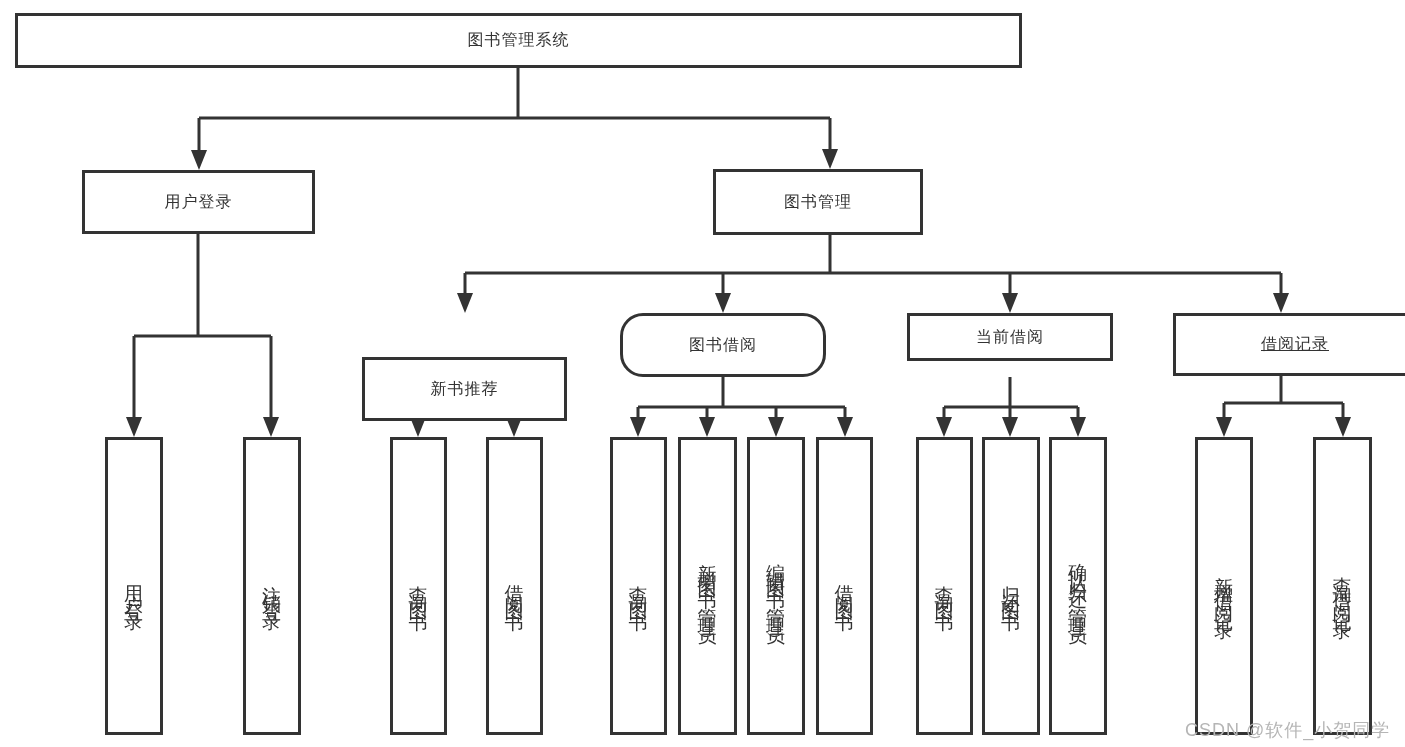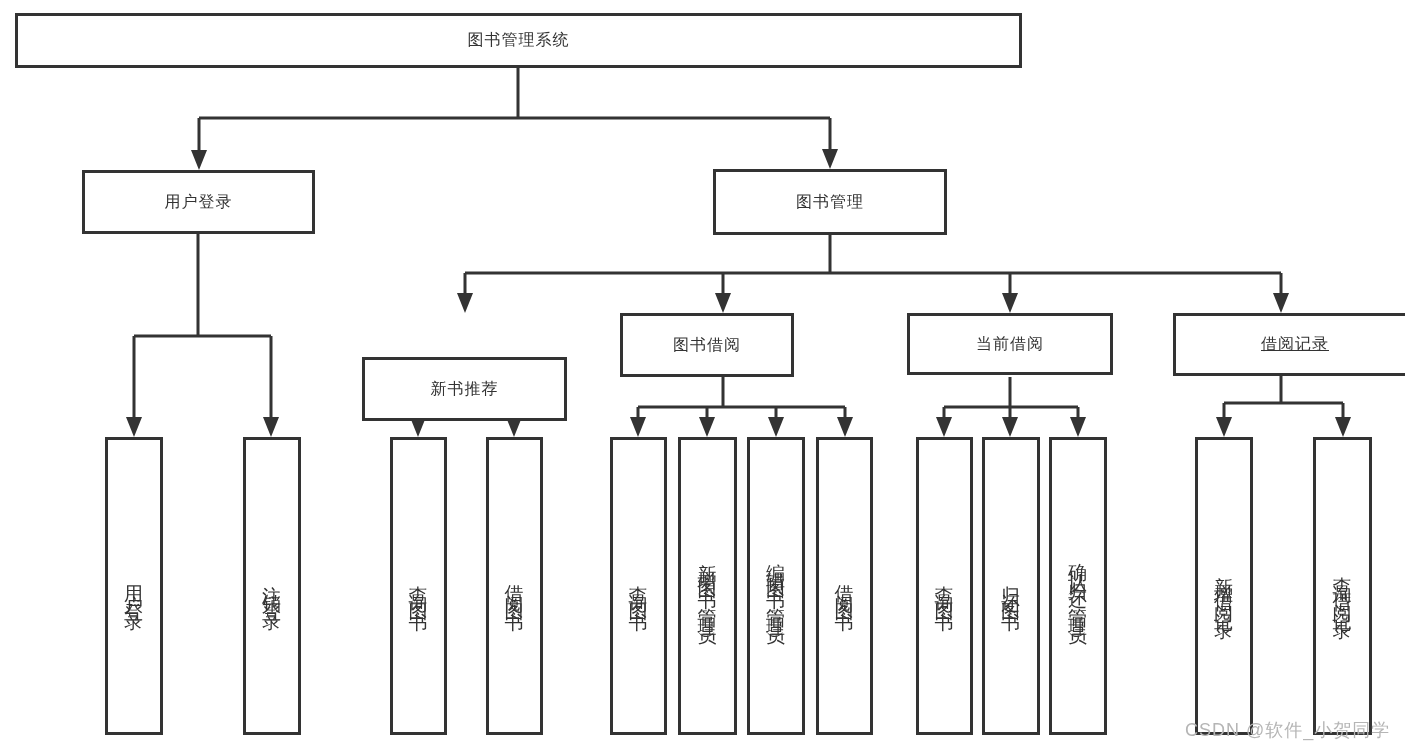--- a/index.html
+++ b/index.html
@@ -87,25 +87,25 @@
     <polygon class="arrow" points="1070,417 1086,417 1078,437"></polygon>
 
     <path class="edge" d="M1281,376 V403 M1224,403 H1343 M1224,403 V418 M1343,403 V418"></path>
     <polygon class="arrow" points="1216,417 1232,417 1224,437"></polygon>
     <polygon class="arrow" points="1335,417 1351,417 1343,437"></polygon>
   </svg>
 
   <div class="node" style="left:15px; top:13px; width:1007px; height:55px;">图书管理系统</div>
 
   <div class="node" style="left:82px; top:170px; width:233px; height:64px;">用户登录</div>
-  <div class="node" style="left:713px; top:169px; width:234px; height:66px;">图书管理</div>
+  <div class="node" style="left:713px; top:169px; width:210px; height:66px;">图书管理</div>
 
   <div class="node" style="left:362px; top:313px; width:205px; height:64px;margin-top:44px;">新书推荐</div>
-  <div class="node" style="left:620px; top:313px; width:174px; height:64px;">图书借阅</div>
-  <div class="node" style="left:907px; top:313px; width:206px; height:62px;">当前借阅</div>
+  <div class="node" style="left:620px; top:313px; width:206px; height:64px;border-radius:23px;">图书借阅</div>
+  <div class="node" style="left:907px; top:313px; width:206px; height:48px;">当前借阅</div>
   <div class="node" style="left:1173px; top:313px; width:244px; height:63px;text-decoration:underline;">借阅记录</div>
 
   <div class="node v" style="left:105px; top:437px; width:58px; height:298px;">用户登录</div>
   <div class="node v" style="left:243px; top:437px; width:58px; height:298px;">注销登录</div>
 
   <div class="node v" style="left:390px; top:437px; width:57px; height:298px;">查询图书</div>
   <div class="node v" style="left:486px; top:437px; width:57px; height:298px;">借阅图书</div>
 
   <div class="node v" style="left:610px; top:437px; width:57px; height:298px;">查询图书</div>
   <div class="node v" style="left:678px; top:437px; width:59px; height:298px;">新增图书（管理员）</div>

